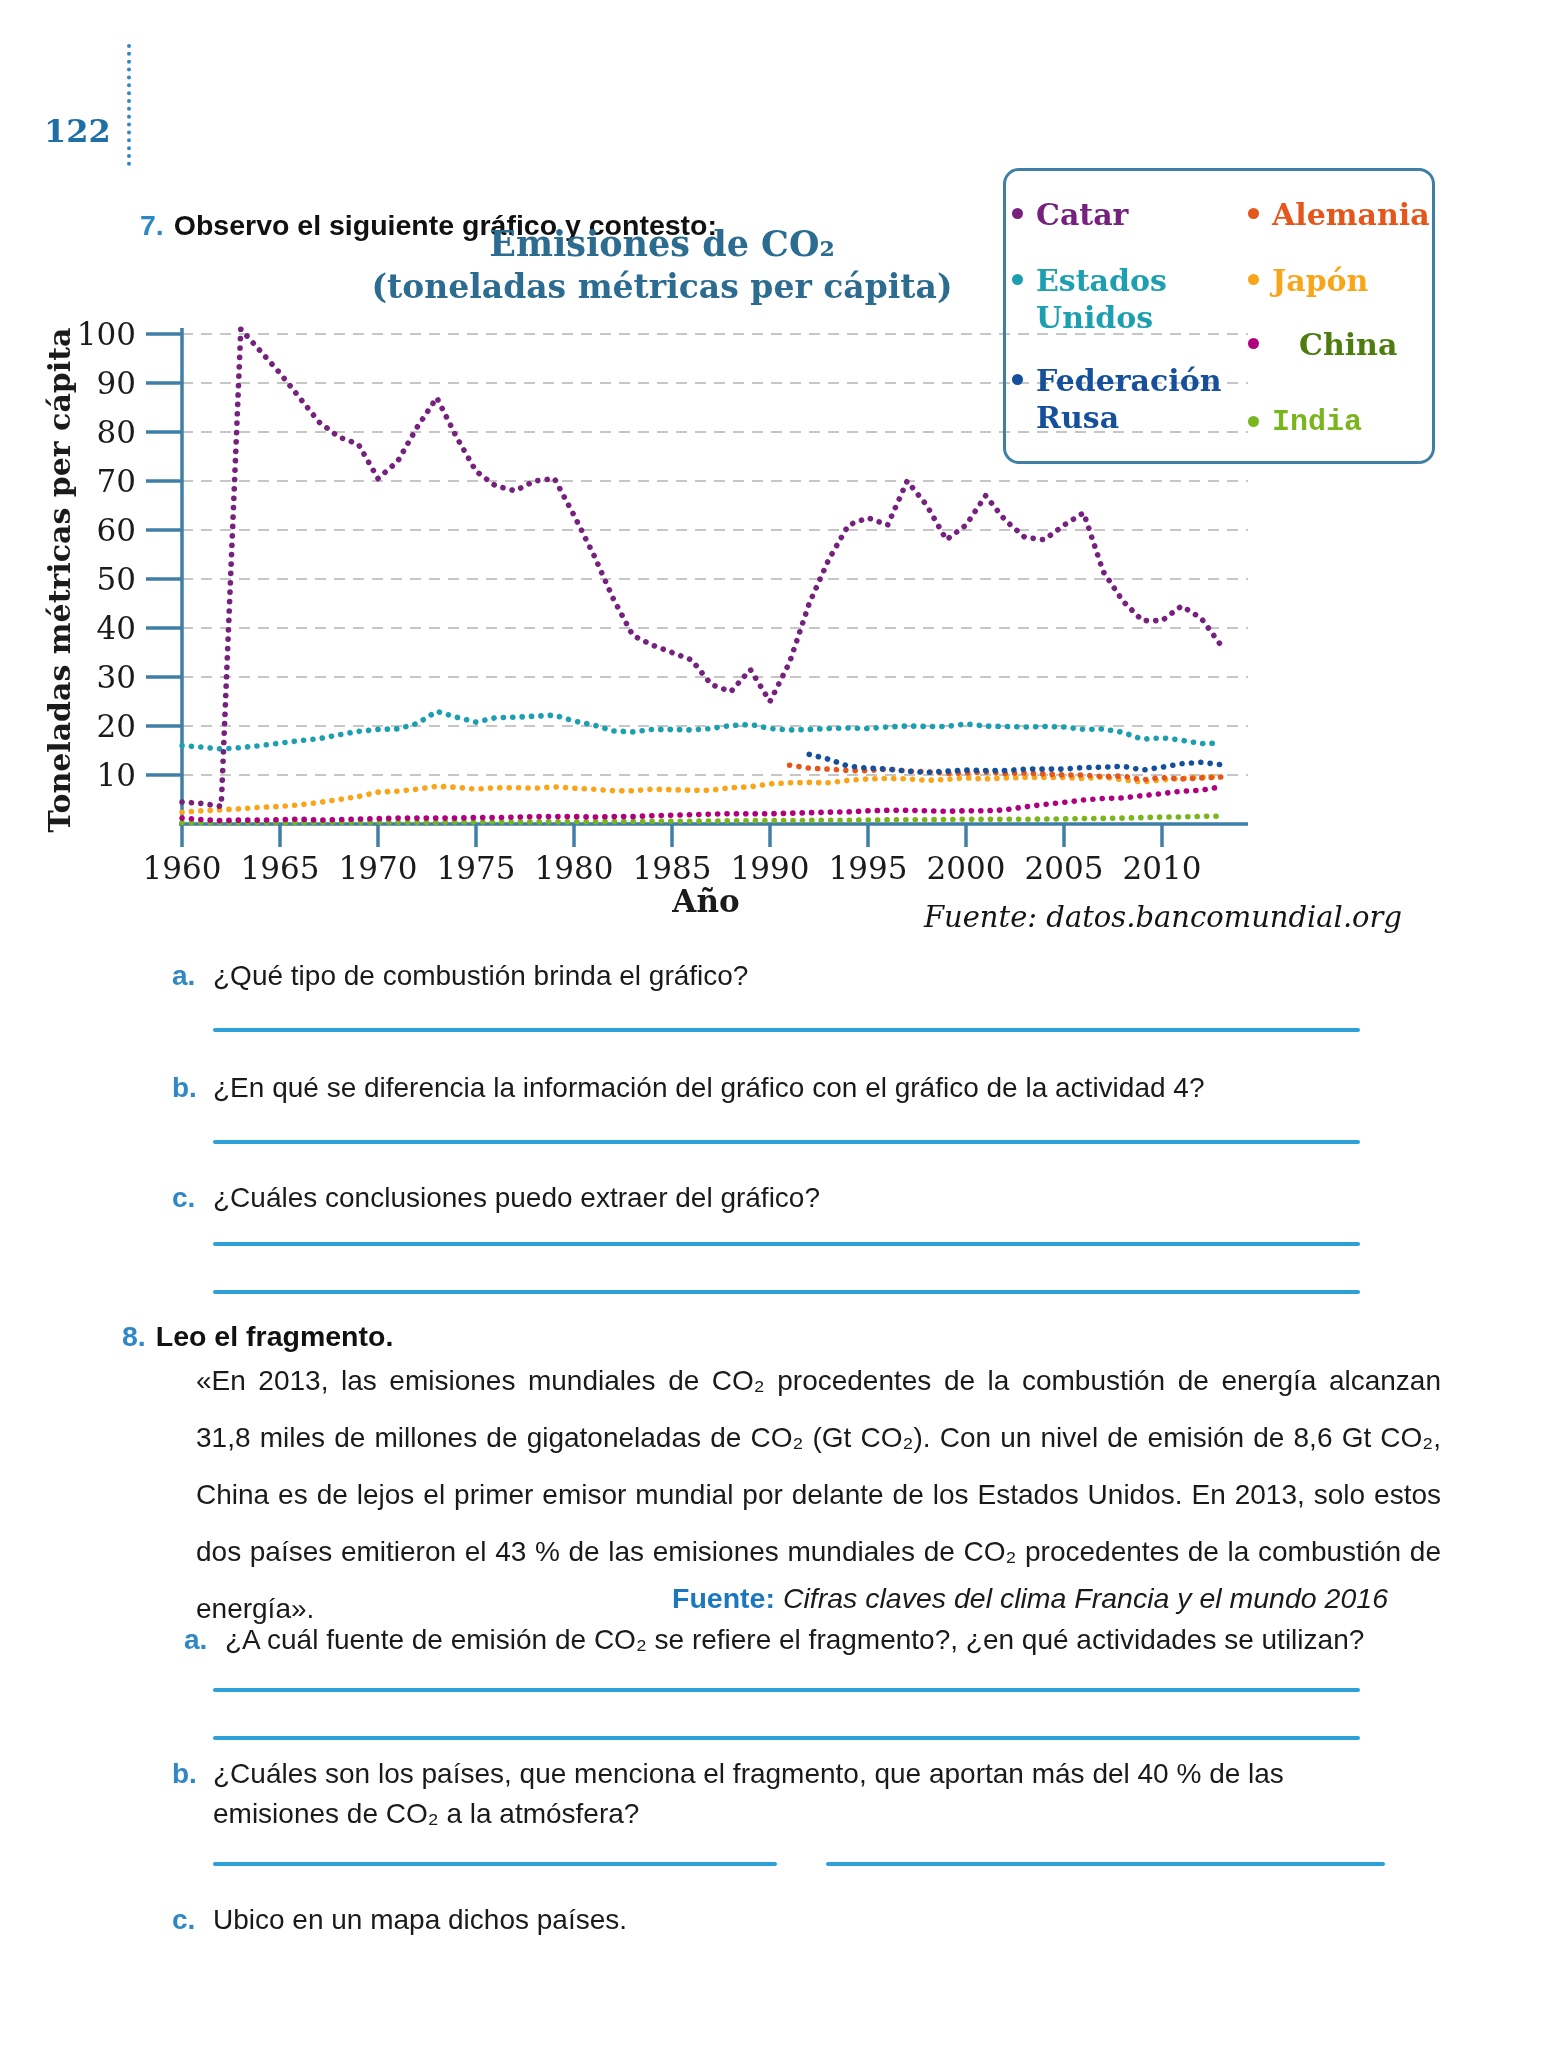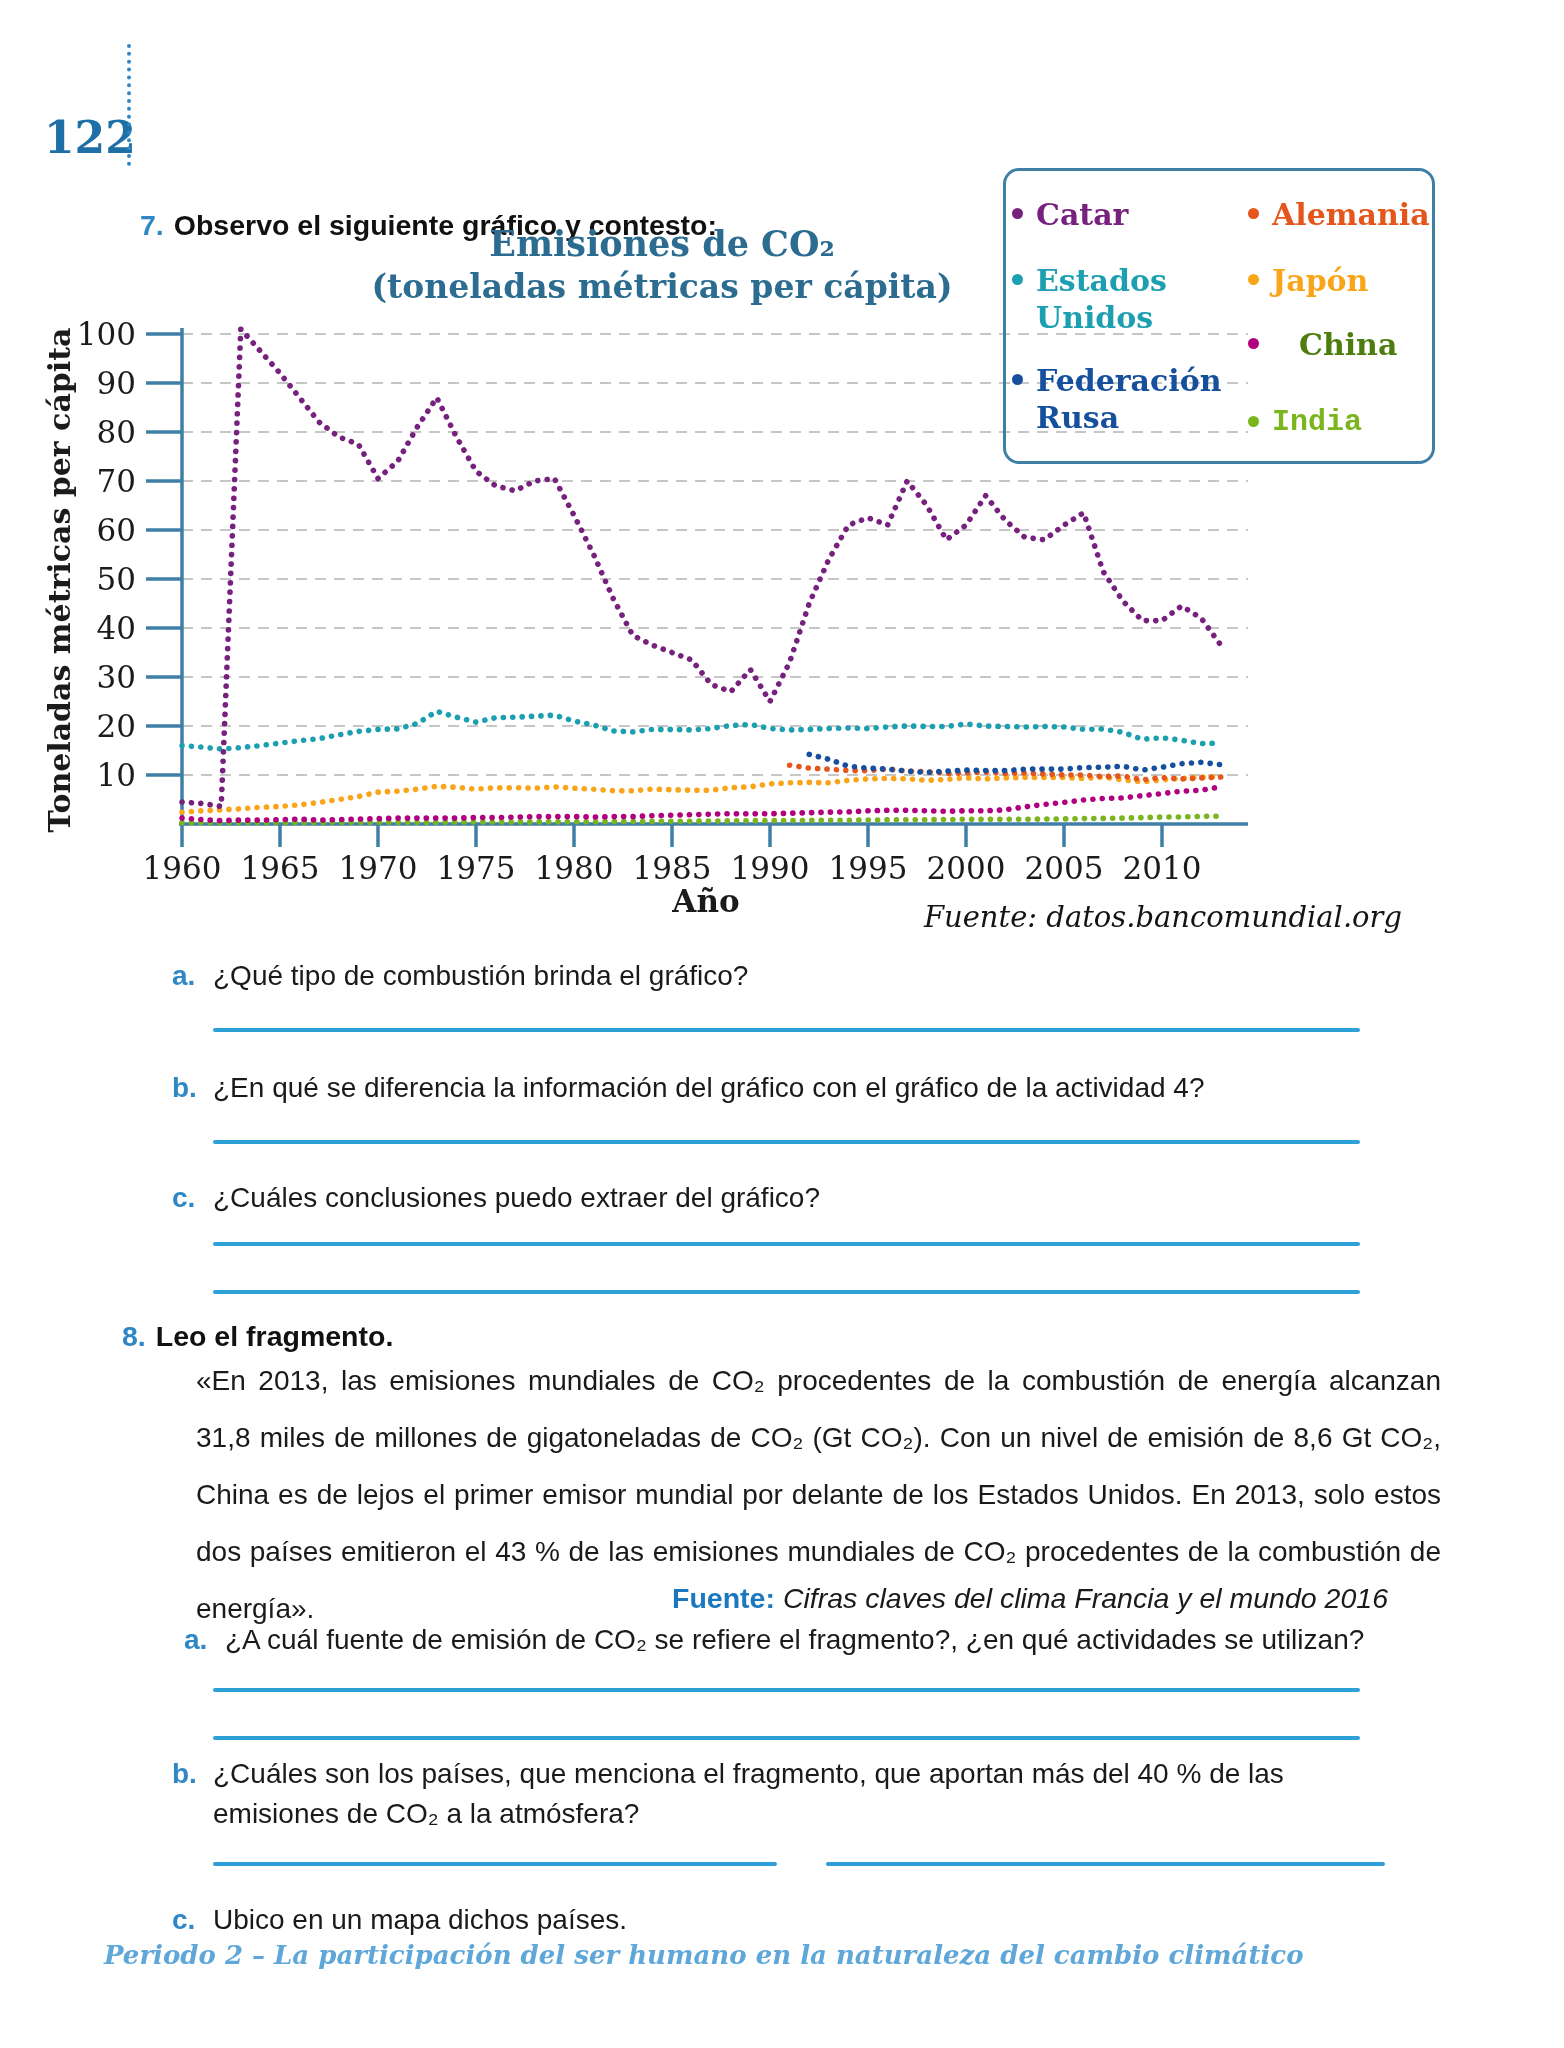--- a/index.html
+++ b/index.html
@@ -1,21 +1,21 @@
 <!DOCTYPE html>
 <html><head>
 <meta charset="utf-8">
 <style>
   html,body{margin:0;padding:0;background:#ffffff;}
   #page{position:relative;width:1564px;height:2048px;background:#ffffff;overflow:hidden;
         font-family:"Liberation Sans",sans-serif;color:#1a1a1a;}
 
   
   #page-number{position:absolute;left:44px;top:112px;font-family:"DejaVu Serif",serif;
-               font-weight:700;font-size:44px;color:#1d6fa5;}
+               font-weight:700;font-size:32px;color:#1d6fa5;}
   #margin-rule{position:absolute;left:127px;top:44px;height:122px;width:0;
                border-left:4px dotted #2f87c5;}
 
   .act-head{position:absolute;font-size:28.5px;font-weight:700;color:#111;}
   .act-num{color:#2f87c5;margin-right:10px;}
 
   
   svg text{font-family:"DejaVu Serif","Liberation Serif",serif;}
   .c-title{font-size:35px;font-weight:600;fill:#2c6c90;text-anchor:middle;}
   .c-title2{font-size:33px;font-weight:600;fill:#2c6c90;text-anchor:middle;}
@@ -175,21 +175,20 @@
   <div class="question" style="top:1754px;">
     <span class="qletter">b.</span><span>¿Cuáles son los países, que menciona el fragmento, que aportan más del 40 % de las emisiones de CO₂ a la atmósfera?</span>
   </div>
   <div class="answer-line" style="left:213px;top:1862px;width:564px;"></div>
   <div class="answer-line" style="left:826px;top:1862px;width:559px;"></div>
 
   <div class="question" style="top:1900px;">
     <span class="qletter">c.</span><span>Ubico en un mapa dichos países.</span>
   </div>
 
-  <div id="page-footer">Periodo 2 – La participación del ser humano en la naturaleza del cambio climático</div>
 
 <div class="legend-item" style="left: 1012px; top: 196px;">
       <span class="ldot" style="background: rgb(118, 33, 126);"></span>
       <span style="color: rgb(118, 33, 126); width: 175px;">Catar</span>
     </div>
     <div class="legend-item" style="left: 1012px; top: 262px;">
       <span class="ldot" style="background: rgb(28, 159, 176);"></span>
       <span style="color: rgb(28, 159, 176); width: 175px;">Estados Unidos</span>
     </div>
     <div class="legend-item" style="left: 1012px; top: 362px;">

